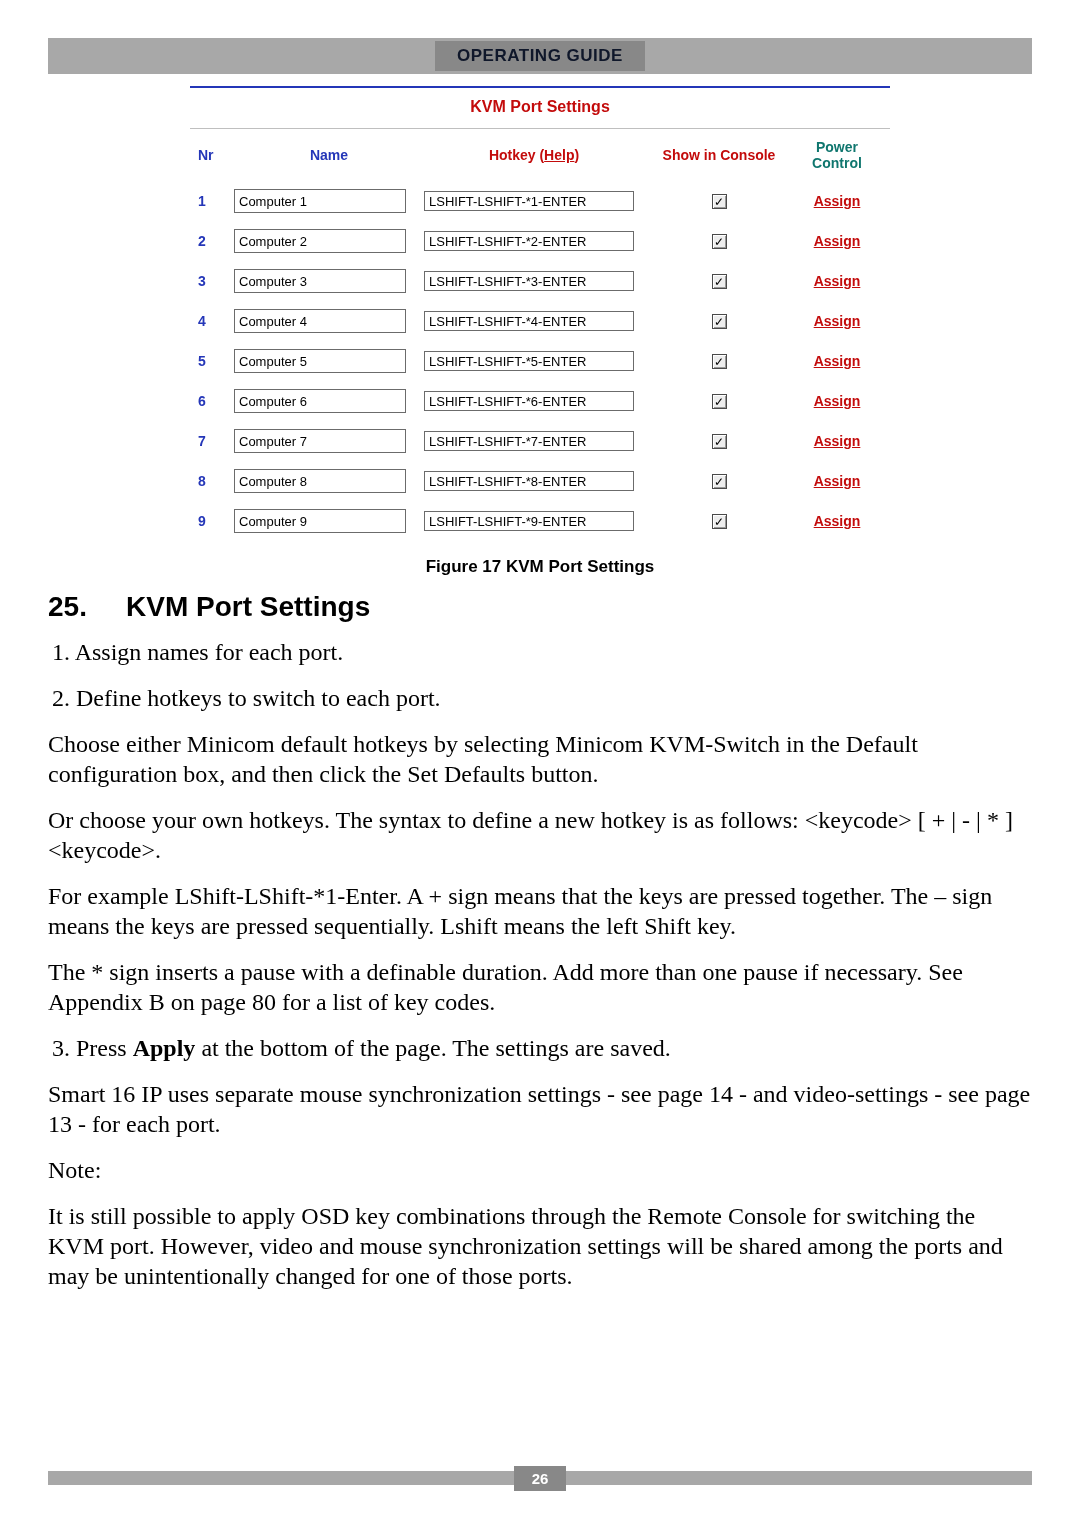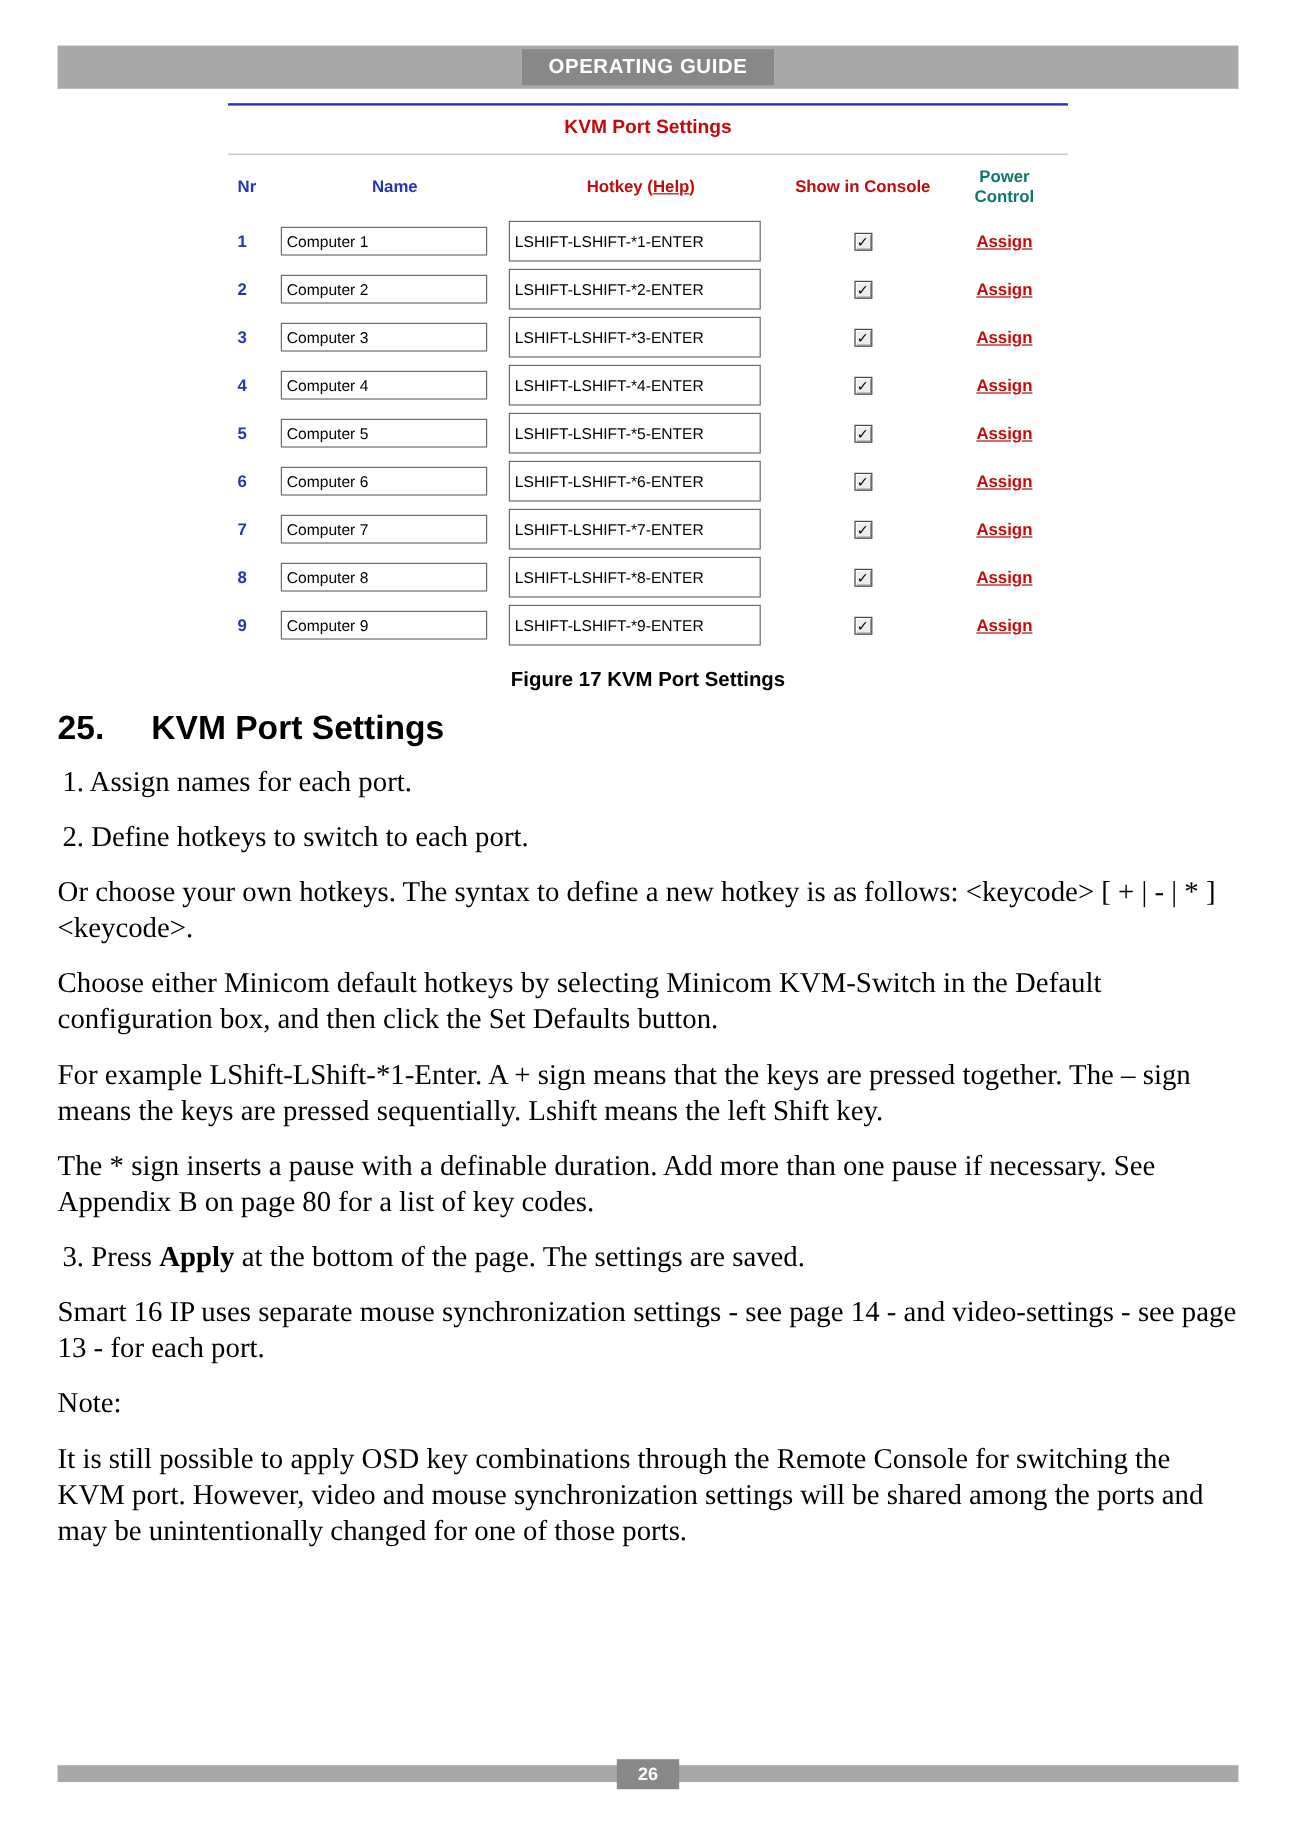--- a/index.html
+++ b/index.html
@@ -17,21 +17,21 @@
     .header-bar {
       background: #a8a8a8;
       height: 36px;
       display: flex;
       align-items: center;
       justify-content: center;
       margin-bottom: 12px;
     }
     .header-inner {
       background: #888888;
-      color: #ffffff;
+      color: #0f172a;
       font-family: Arial, sans-serif;
       font-weight: bold;
       font-size: 17px;
       padding: 5px 22px;
       letter-spacing: 0.5px;
     }
     .figure-wrap {
       display: flex;
       justify-content: center;
     }
@@ -77,21 +77,21 @@
       width: 172px;
       height: 24px;
       border: 1px solid #6b6b6b;
       font-family: Arial, sans-serif;
       font-size: 13px;
       padding: 2px 4px;
       background: #fff;
     }
     .txt-hotkey {
       width: 210px;
-      height: 34px;
+      height: 20px;
       border: 1px solid #6b6b6b;
       font-family: Arial, sans-serif;
       font-size: 13px;
       padding: 2px 4px;
       background: #fff;
     }
     .chk {
       width: 15px;
       height: 15px;
       border: 1px solid #4a4a4a;
@@ -269,22 +269,22 @@
 
   <div class="figure-caption">Figure 17 KVM Port Settings</div>
 
   <div class="section-heading">
     <span class="num">25.</span><span>KVM Port Settings</span>
   </div>
 
   <div class="body-text">
     <div class="ol-item">1.  Assign names for each port.</div>
     <div class="ol-item">2.  Define hotkeys to switch to each port.</div>
+    <p>Choose either Minicom default hotkeys by selecting Minicom KVM-Switch in the Default configuration box, and then click the Set Defaults button.</p>
     <p>Or choose your own hotkeys. The syntax to define a new hotkey is as follows: &lt;keycode&gt; [ + | - | * ] &lt;keycode&gt;.</p>
-    <p>Choose either Minicom default hotkeys by selecting Minicom KVM-Switch in the Default configuration box, and then click the Set Defaults button.</p>
     <p>For example LShift-LShift-*1-Enter. A + sign means that the keys are pressed together. The – sign means the keys are pressed sequentially. Lshift means the left Shift key.</p>
     <p>The * sign inserts a pause with a definable duration. Add more than one pause if necessary. See Appendix B on page 80 for a list of key codes.</p>
     <div class="ol-item">
       <span class="ol-num">3.  Press </span><span class="apply-bold">Apply</span><span> at the bottom of the page. The settings are saved.</span>
     </div>
     <p>Smart 16 IP uses separate mouse synchronization settings - see page 14 - and video-settings - see page 13 - for each port.</p>
     <p>Note:</p>
     <p>It is still possible to apply OSD key combinations through the Remote Console for switching the KVM port. However, video and mouse synchronization settings will be shared among the ports and may be unintentionally changed for one of those ports.</p>
   </div>
 

